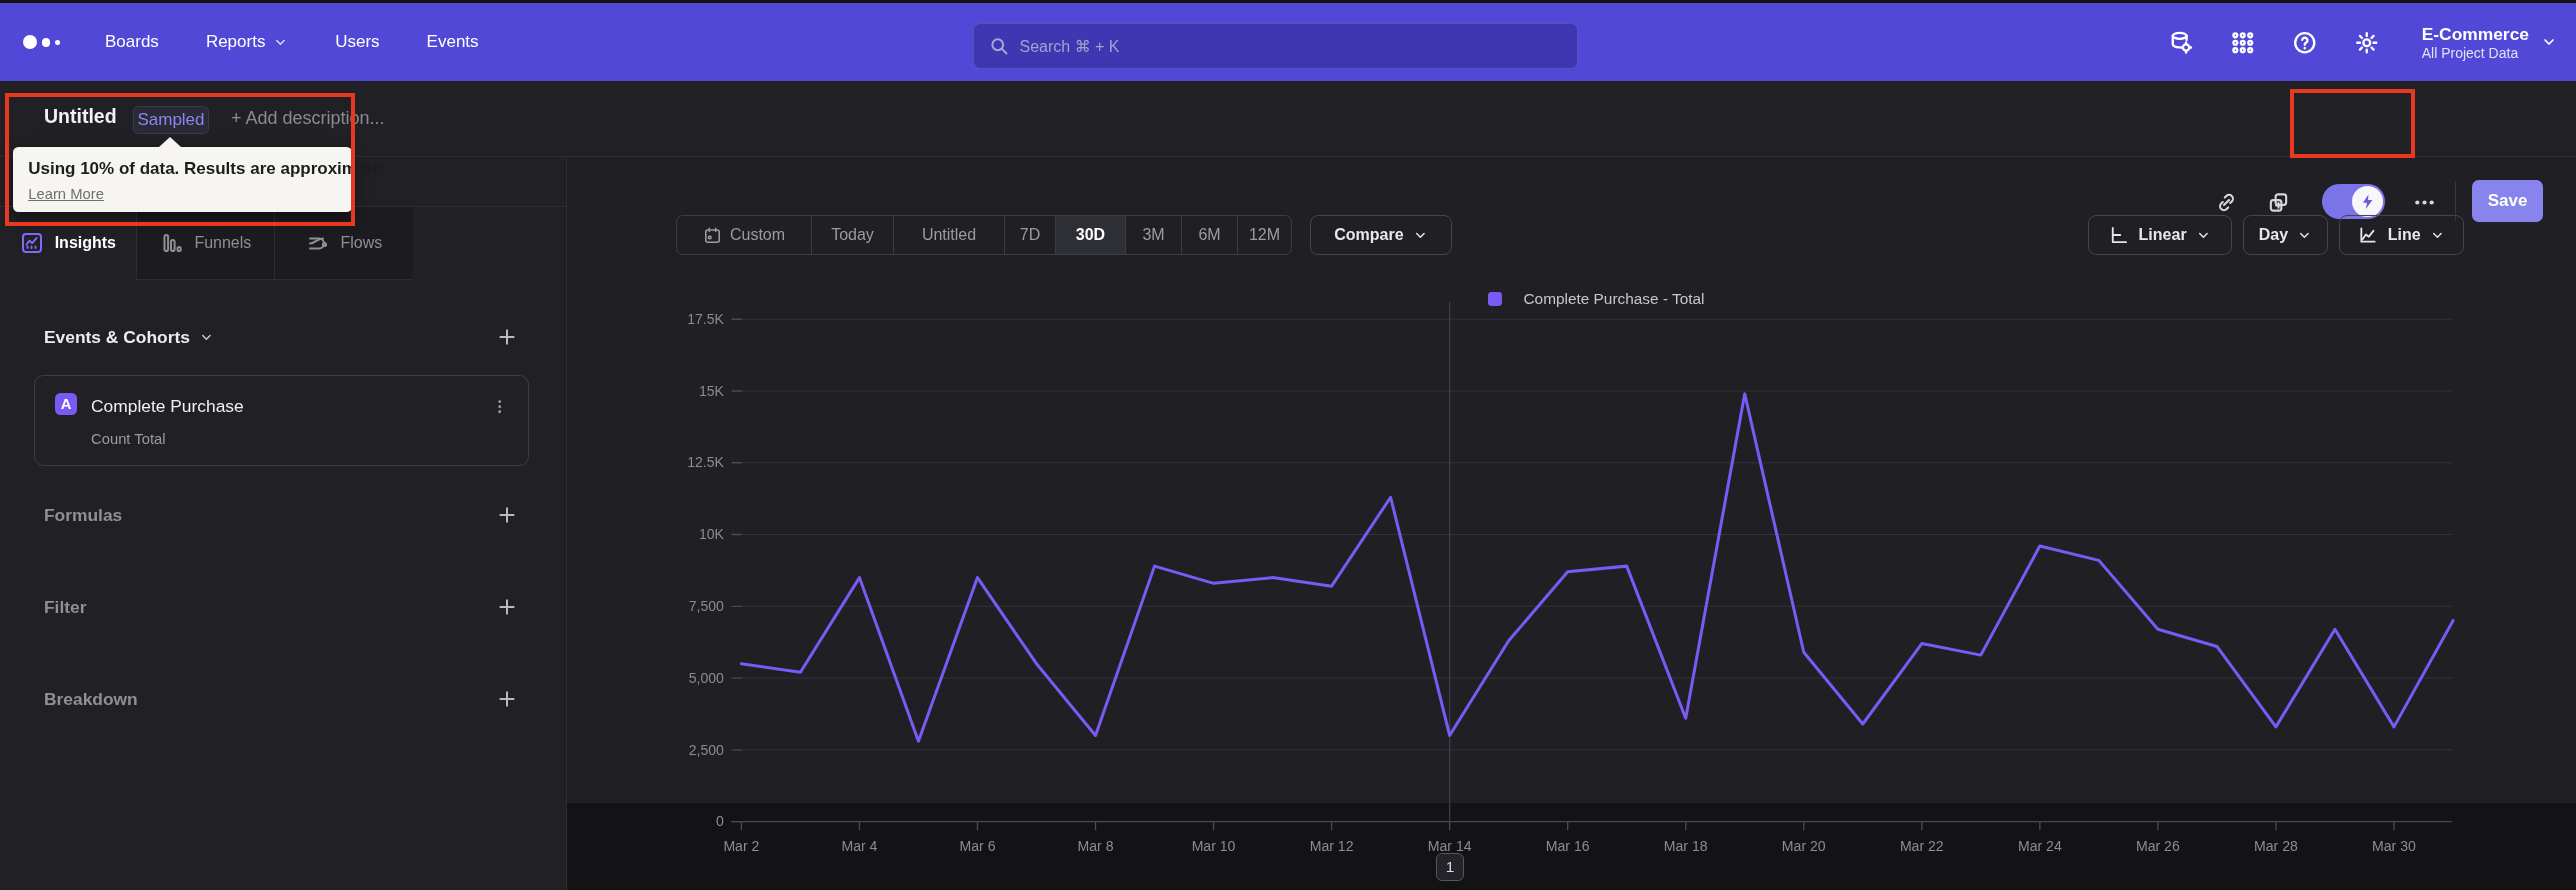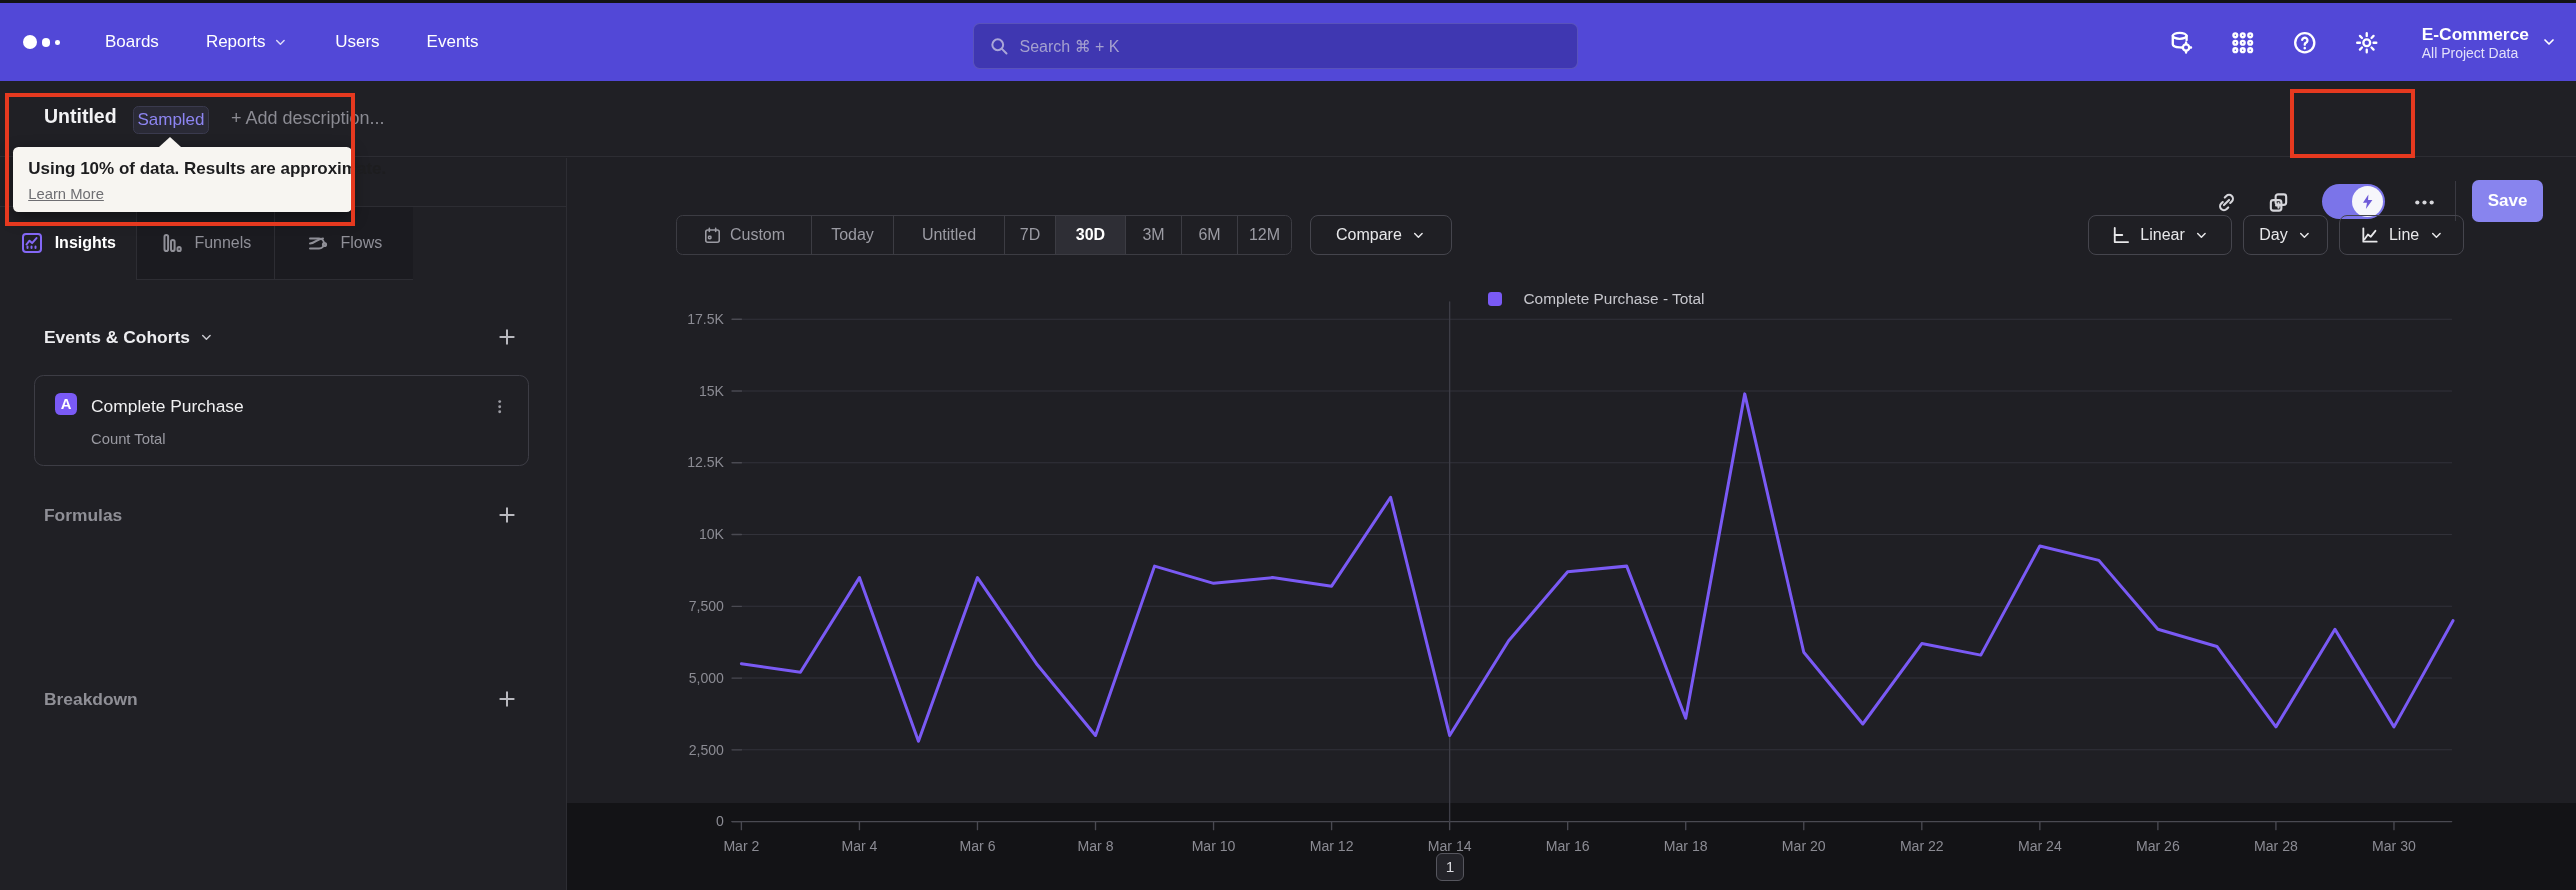--- a/index.html
+++ b/index.html
@@ -80,21 +80,21 @@
   
   .seg { position:absolute; left:676px; top:215px; height:40px; display:flex; border:0.7px solid #3c3c43;
          border-radius:6.7px; overflow:hidden; }
   .seg-cell { display:flex; align-items:center; justify-content:center; gap:8px; font-size:16px; color:#9b9ba3;
               border-left:0.7px solid #3c3c43; cursor:pointer; padding:0 2.7px; }
   .seg-cell:first-child { border-left:none; }
   .seg-cell.active { background:#2e2e35; color:#fff; font-weight:600; }
   .seg-cell svg { width:19px; height:19px; stroke:#9b9ba3; fill:none; stroke-width:2; }
   .ctl-btn { position:absolute; top:215px; height:40px; border:0.7px solid #45454d; border-radius:8px; background:transparent;
              display:flex; align-items:center; justify-content:center; gap:9.4px; color:#e8e8ea; font-size:16px;
-             font-weight:400; cursor:pointer; font-family:"Liberation Sans", sans-serif; }
+             font-weight:700; cursor:pointer; font-family:"Liberation Sans", sans-serif; }
   .ctl-btn svg.chev { width:14.8px; height:14.8px; stroke:#e8e8ea; }
   .ctl-btn svg.cicon { width:20px; height:20px; stroke:#e8e8ea; fill:none; stroke-width:2.2; }
 
   
   .legend { position:absolute; left:741px; top:290px; width:1711px; display:flex; align-items:center;
             justify-content:center; gap:21px; }
   .legend .swatch { width:14px; height:14px; border-radius:3.4px; }
   .legend .ltext { font-size:15.4px; color:#c6c6cc; }
   #chart-svg { position:absolute; left:0; top:0; pointer-events:none; }
   .anno-chip { position:absolute; left:1436px; top:853px; width:28px; height:28px; background:#232329;
@@ -288,20 +288,29 @@
         <svg viewBox="0 0 24 24">
           <circle cx="12" cy="5" r="2"></circle>
             <circle cx="12" cy="12" r="2"></circle>
             <circle cx="12" cy="19" r="2"></circle>
         </svg>
       </span>
     </div>
 
     <div class="sb-row" style="top:337px;">
       <span class="sb-sec">Formulas</span>
+      <span class="grow"></span>
+      <span class="plus-btn">
+        <svg viewBox="0 0 24 24" fill="none">
+            <path d="M12 4v16M4 12h16"></path>
+          </svg>
+      </span>
+    </div>
+    <div class="sb-row" style="top:429px;">
+      <span class="sb-sec">Filter</span>
       <span class="grow"></span>
       <span class="plus-btn">
         <svg viewBox="0 0 24 24" fill="none">
             <path d="M12 4v16M4 12h16"></path>
           </svg>
       </span>
     </div>
     <div class="sb-row" style="top:521px;">
       <span class="sb-sec">Breakdown</span>
       <span class="grow"></span>

